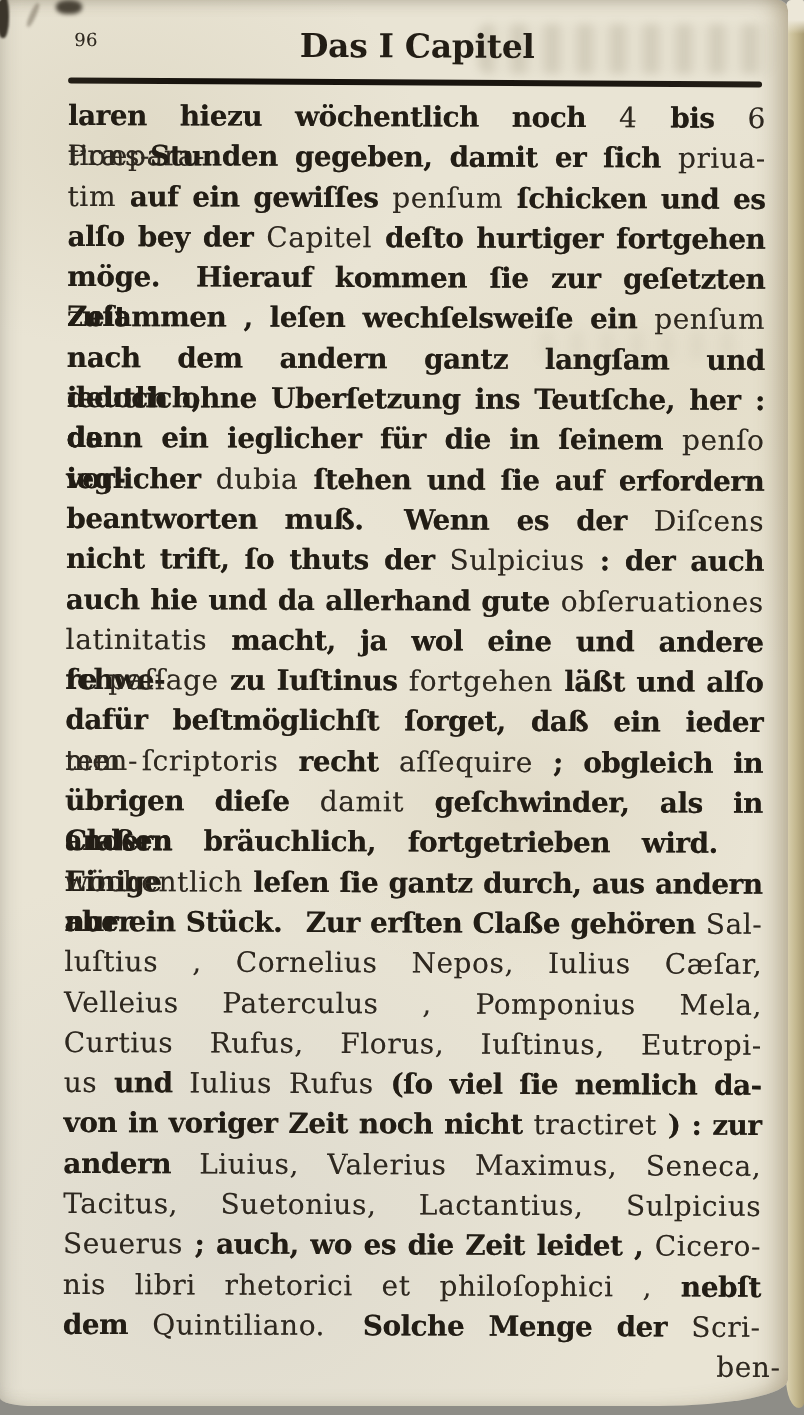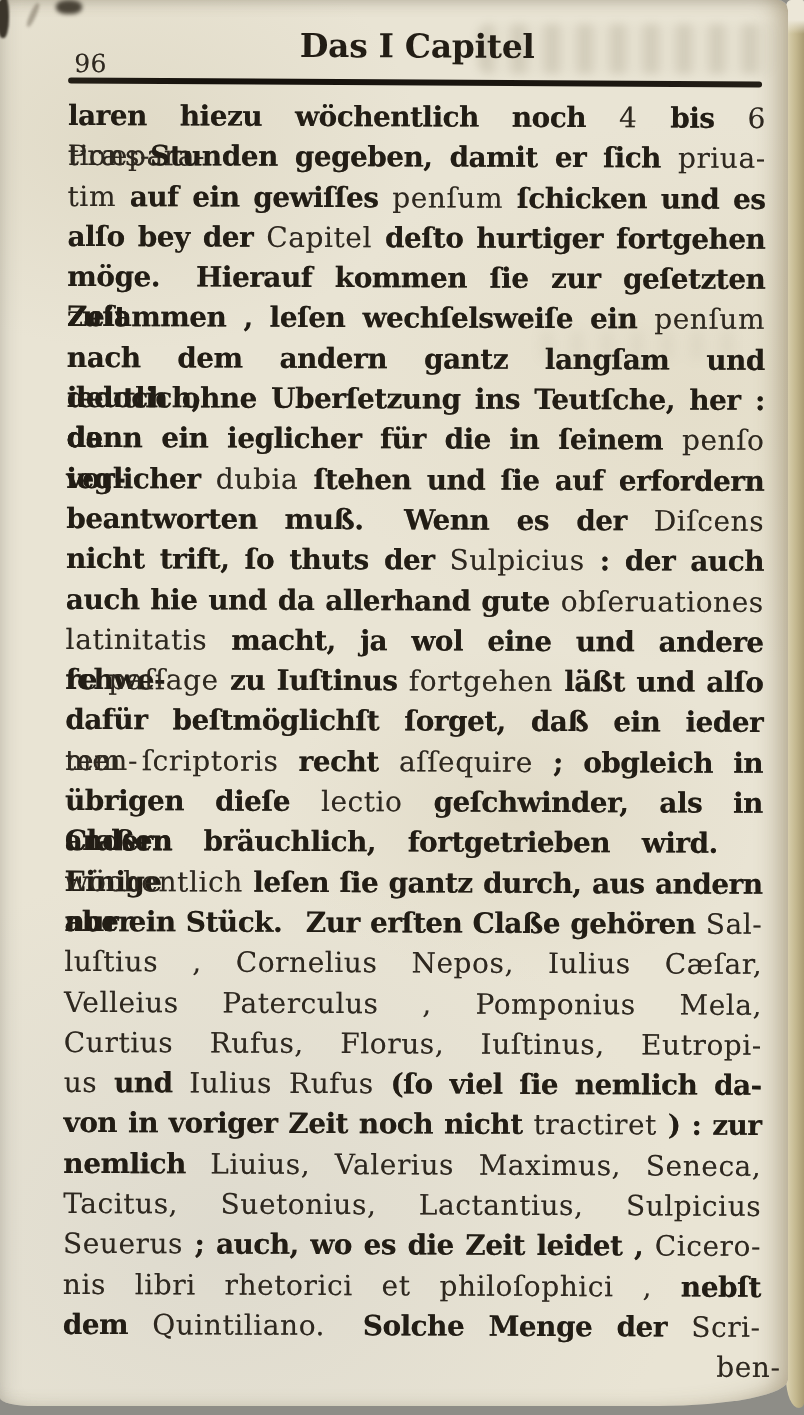--- a/index.html
+++ b/index.html
@@ -39,21 +39,21 @@
   .ghost{position:absolute;left:478px;top:24px;width:296px;height:50px;opacity:.42;filter:blur(5px);
     background:
       repeating-linear-gradient(90deg, rgba(138,130,104,.55) 0 16px, rgba(138,130,104,.10) 16px 33px);
     border-radius:10px;}
   .ghost2{position:absolute;left:540px;top:330px;width:200px;height:30px;opacity:.14;filter:blur(6px);
     background:repeating-linear-gradient(90deg, rgba(130,122,98,.5) 0 14px, transparent 14px 30px);}
 
   .content{position:absolute;inset:0;transform:rotate(.25deg);transform-origin:40% 40%;}
 
   .header{position:absolute;top:26px;left:66px;width:698px;text-align:center;}
-  .pagenum{position:absolute;left:6px;top:24px;font-size:25px;color:#28231b;letter-spacing:1px;}
+  .pagenum{position:absolute;left:6px;top:4px;font-size:18px;color:#28231b;letter-spacing:1px;}
   .running-title{font-size:33px;font-weight:700;color:#221d15;letter-spacing:-.01em;}
 
   .rule{position:absolute;top:79px;left:66px;width:694px;height:6px;
     background:linear-gradient(90deg,#241f17,#15110c 20%,#1c1711 80%,#241f17);
     border-radius:3px;transform:rotate(.08deg);}
 
   .text-col{position:absolute;top:97px;left:66px;width:698px;}
   .line{height:40.3px;line-height:40.3px;font-size:28px;white-space:nowrap;
         text-align:justify;text-align-last:justify;color:var(--c-ink,#221d15);}
   .line{white-space:normal;}
@@ -96,30 +96,30 @@
             <div class="line"><span class="fraktur">iedoch ohne Uberſetzung ins Teutſche, her : da</span></div>
             <div class="line"><span class="fraktur">denn ein ieglicher für die in ſeinem </span><span class="antiqua">penſo</span><span class="fraktur"> vor-</span></div>
             <div class="line"><span class="fraktur">ieglicher </span><span class="antiqua">dubia</span><span class="fraktur"> ſtehen und ſie auf erfordern</span></div>
             <div class="line"><span class="fraktur">beantworten muß.  Wenn es der </span><span class="antiqua">Diſcens</span></div>
             <div class="line"><span class="fraktur">nicht trift, ſo thuts der </span><span class="antiqua">Sulpicius</span><span class="fraktur"> : der auch</span></div>
             <div class="line"><span class="fraktur">auch hie und da allerhand gute </span><span class="antiqua">obſeruationes</span></div>
             <div class="line"><span class="antiqua">latinitatis</span><span class="fraktur"> macht, ja wol eine und andere ſchwe-</span></div>
             <div class="line"><span class="fraktur">re </span><span class="antiqua">paſſage</span><span class="fraktur"> zu Iuſtinus </span><span class="antiqua">fortgehen</span><span class="fraktur"> läßt und alſo</span></div>
             <div class="line"><span class="fraktur">dafür beſtmöglichſt ſorget, daß ein ieder </span><span class="antiqua">men-</span></div>
             <div class="line"><span class="antiqua">tem ſcriptoris</span><span class="fraktur"> recht </span><span class="antiqua">aſſequire</span><span class="fraktur"> ; obgleich in</span></div>
-            <div class="line"><span class="fraktur">übrigen dieſe </span><span class="antiqua">lectio</span><span class="fraktur"> geſchwinder, als in andern</span></div>
+            <div class="line"><span class="fraktur">übrigen dieſe </span><span class="antiqua">damit</span><span class="fraktur"> geſchwinder, als in andern</span></div>
             <div class="line"><span class="fraktur">Claßen bräuchlich, fortgetrieben wird.  Einige</span></div>
             <div class="line"><span class="antiqua">wöchentlich</span><span class="fraktur"> leſen ſie gantz durch, aus andern aber</span></div>
             <div class="line"><span class="fraktur">nur ein Stück.  Zur erſten Claße gehören </span><span class="antiqua">Sal-</span></div>
             <div class="line"><span class="antiqua">luſtius , Cornelius Nepos, Iulius Cæſar,</span></div>
             <div class="line"><span class="antiqua">Velleius Paterculus , Pomponius Mela,</span></div>
             <div class="line"><span class="antiqua">Curtius Rufus, Florus, Iuſtinus, Eutropi-</span></div>
             <div class="line"><span class="antiqua">us</span><span class="fraktur"> und </span><span class="antiqua">Iulius Rufus</span><span class="fraktur"> (ſo viel ſie nemlich da-</span></div>
             <div class="line"><span class="fraktur">von in voriger Zeit noch nicht </span><span class="antiqua">tractiret</span><span class="fraktur"> ) : zur</span></div>
-            <div class="line"><span class="fraktur">nemlich </span><span class="antiqua">Liuius, Valerius Maximus, Seneca,</span></div>
+            <div class="line"><span class="fraktur">andern </span><span class="antiqua">Liuius, Valerius Maximus, Seneca,</span></div>
             <div class="line"><span class="antiqua">Tacitus, Suetonius, Lactantius, Sulpicius</span></div>
             <div class="line"><span class="antiqua">Seuerus</span><span class="fraktur"> ; auch, wo es die Zeit leidet , </span><span class="antiqua">Cicero-</span></div>
             <div class="line"><span class="antiqua">nis libri rhetorici et philoſophici , </span><span class="fraktur">nebſt</span></div>
             <div class="line"><span class="fraktur">dem </span><span class="antiqua">Quintiliano.</span><span class="fraktur">  Solche Menge der </span><span class="antiqua">Scri-</span></div>
           </div>
         <div class="line catchword-line">
           <span class="antiqua">ben-</span>
         </div>
       </div>
     </div>

